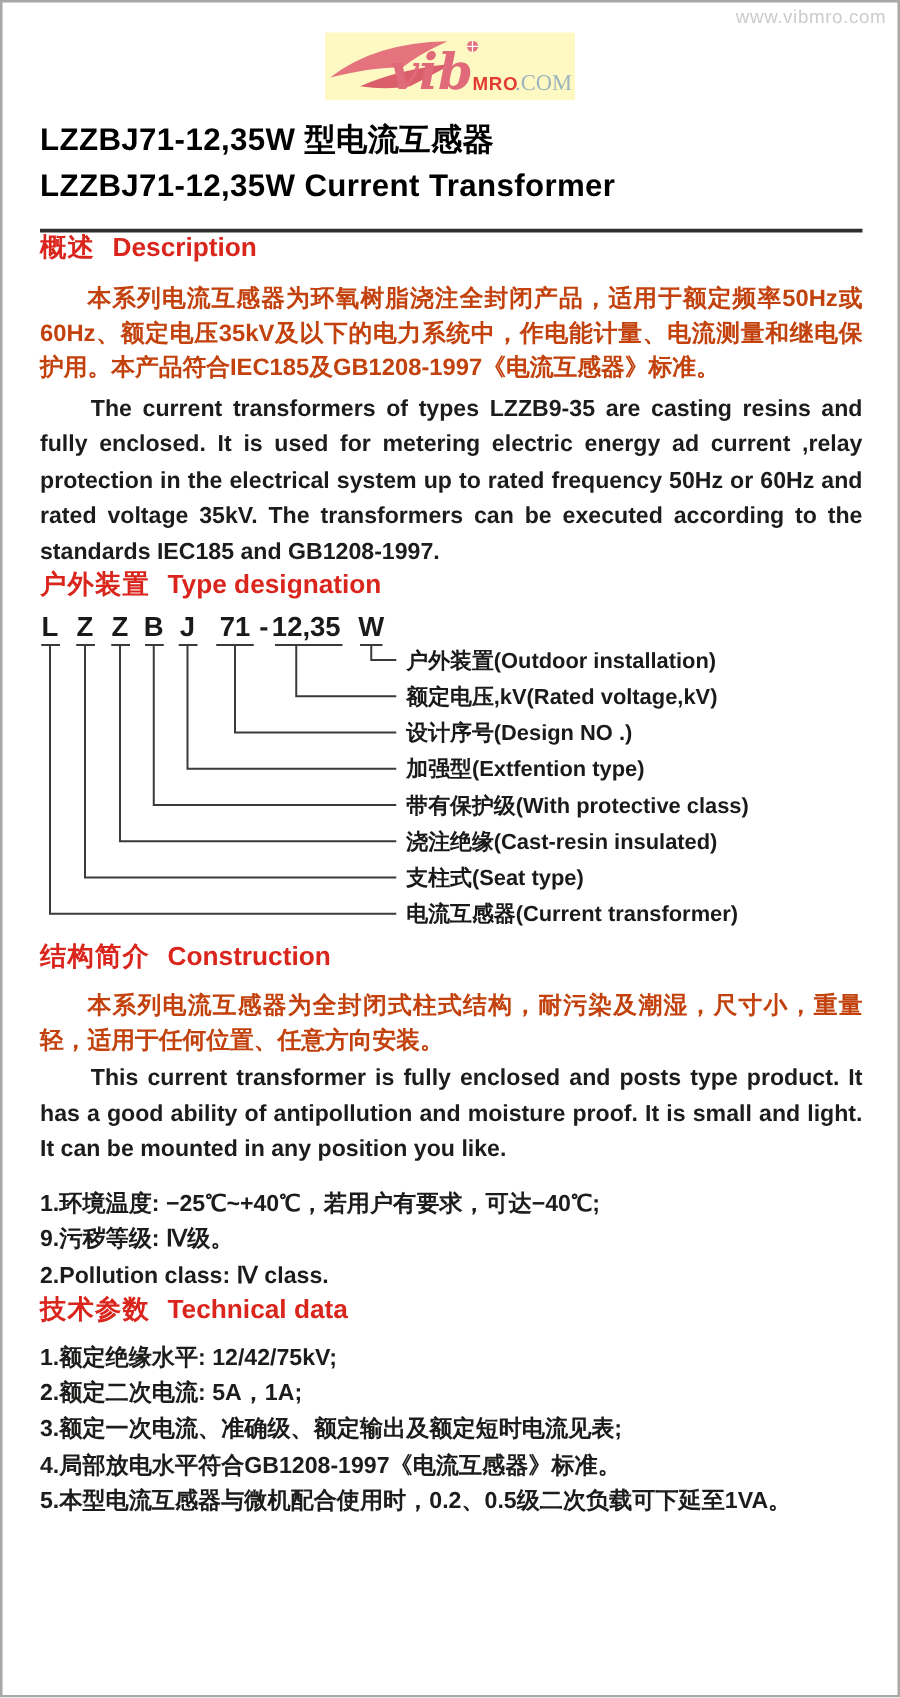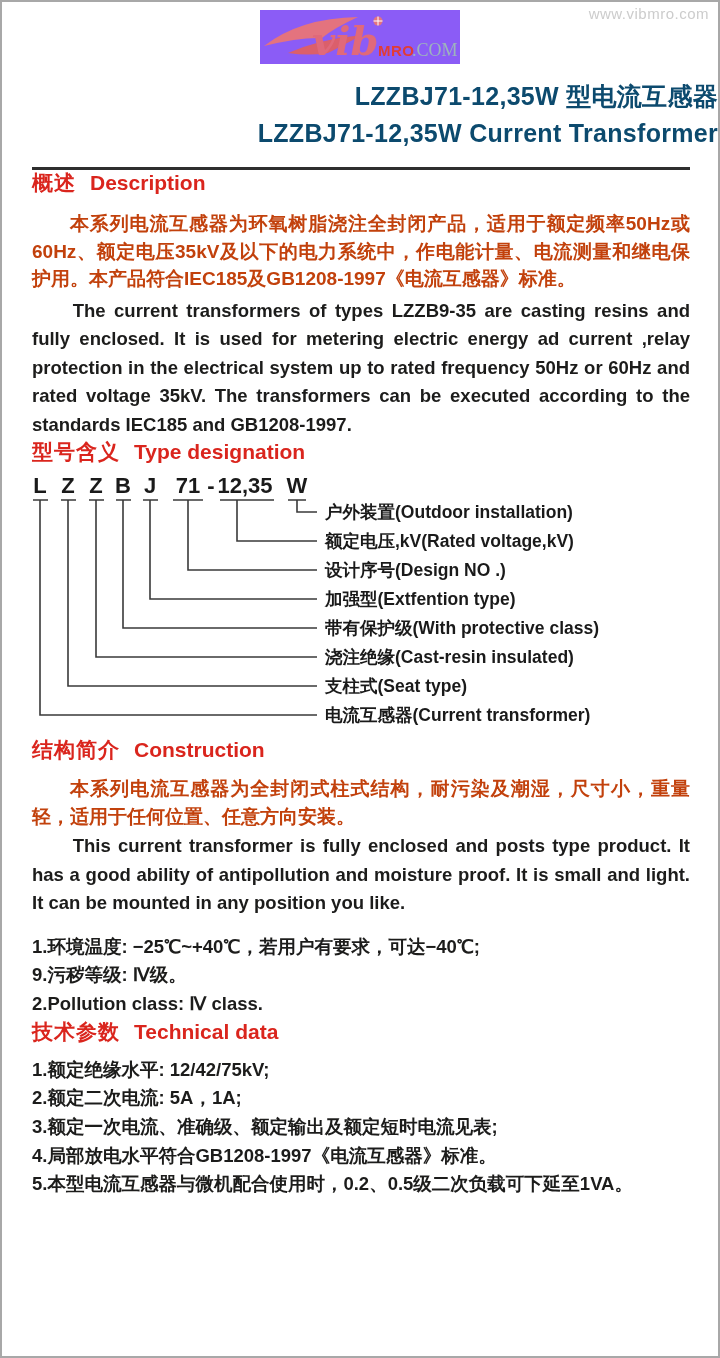--- a/index.html
+++ b/index.html
@@ -6,29 +6,29 @@
   body{font-family:"Liberation Sans", sans-serif; color:#1c1c1b;}
   .page{
     position:relative; width:720px; height:1358px; box-sizing:border-box;
     border:2px solid #a8a8a8; background:#ffffff; overflow:hidden;
   }
   .watermark{
     position:absolute; top:3px; right:9px;
     font-size:15px; color:#cccccc; letter-spacing:0.5px; font-weight:400;
   }
   .logo{
-    margin:8px auto 0; width:200px; height:54px; position:relative;
-    background:#8b5cf6;
+    margin:24px auto 0; width:200px; height:54px; position:relative;
+    background:#fef9c3;
   }
   .logo svg{display:block;}
   .logo-script{font-family:"DejaVu Serif", serif; font-style:italic; font-weight:bold; font-size:40px; fill:#e0697a;}
   .logo-mro{font-family:"Liberation Sans", sans-serif; font-weight:bold; font-size:15px; fill:#e23c34; letter-spacing:0.5px;}
   .logo-com{font-family:"Liberation Serif", serif; font-size:18px; fill:#9db4bc;}
   .title-block{margin:14px 0 0 30px;}
-  .title-line{font-size:25px; line-height:37px; font-weight:bold; color:#0c4a6e; letter-spacing:0.3px;text-align:right;}
+  .title-line{font-size:25px; line-height:37px; font-weight:bold; color:#000000; letter-spacing:0.3px;}
   .rule{margin:15px 28px 0 30px; height:3px; background:#2e2e2e;}
   h2.sec{
     margin:0 0 0 30px; font-size:21px; line-height:26px; font-weight:bold; color:#da251d;
   }
   h2.sec .h-cn{margin-right:14px; letter-spacing:1px;}
   .mt-desc{margin-top:19px;}
   .mt-type{margin-top:26px;}
   .mt-cons{margin-top:0px;}
   .mt-tec{margin-top:22px;}
   .mt-tech{margin-top:32px;}
@@ -77,21 +77,21 @@
 
   <div class="rule"></div>
 
   <h2 class="sec mt-desc">
     <span class="h-cn">概述</span><span class="h-en">Description</span>
   </h2>
   <p class="body-cn">本系列电流互感器为环氧树脂浇注全封闭产品，适用于额定频率50Hz或60Hz、额定电压35kV及以下的电力系统中，作电能计量、电流测量和继电保护用。本产品符合IEC185及GB1208-1997《电流互感器》标准。</p>
   <p class="body-en">The current transformers of types LZZB9-35 are casting resins and fully enclosed. It is used for metering electric energy ad current ,relay protection in the electrical system up to rated frequency 50Hz or 60Hz and rated voltage 35kV. The transformers can be executed according to the standards IEC185 and GB1208-1997.</p>
 
   <h2 class="sec mt-type">
-    <span class="h-cn">型号含义</span><span class="h-en">Type designation</span>
+    <span class="h-cn">户外装置</span><span class="h-en">Type designation</span>
   </h2>
   <svg class="diagram" width="720" height="265" viewBox="0 0 720 265">
 
     <text class="code-token" x="38" y="21">L</text>
     <text class="code-token" x="66" y="21">Z</text>
     <text class="code-token" x="94" y="21">Z</text>
     <text class="code-token" x="121" y="21">B</text>
     <text class="code-token" x="148" y="21">J</text>
     <text class="code-token" x="186" y="21">71</text>
     <text class="code-token" x="209" y="21">-</text>

